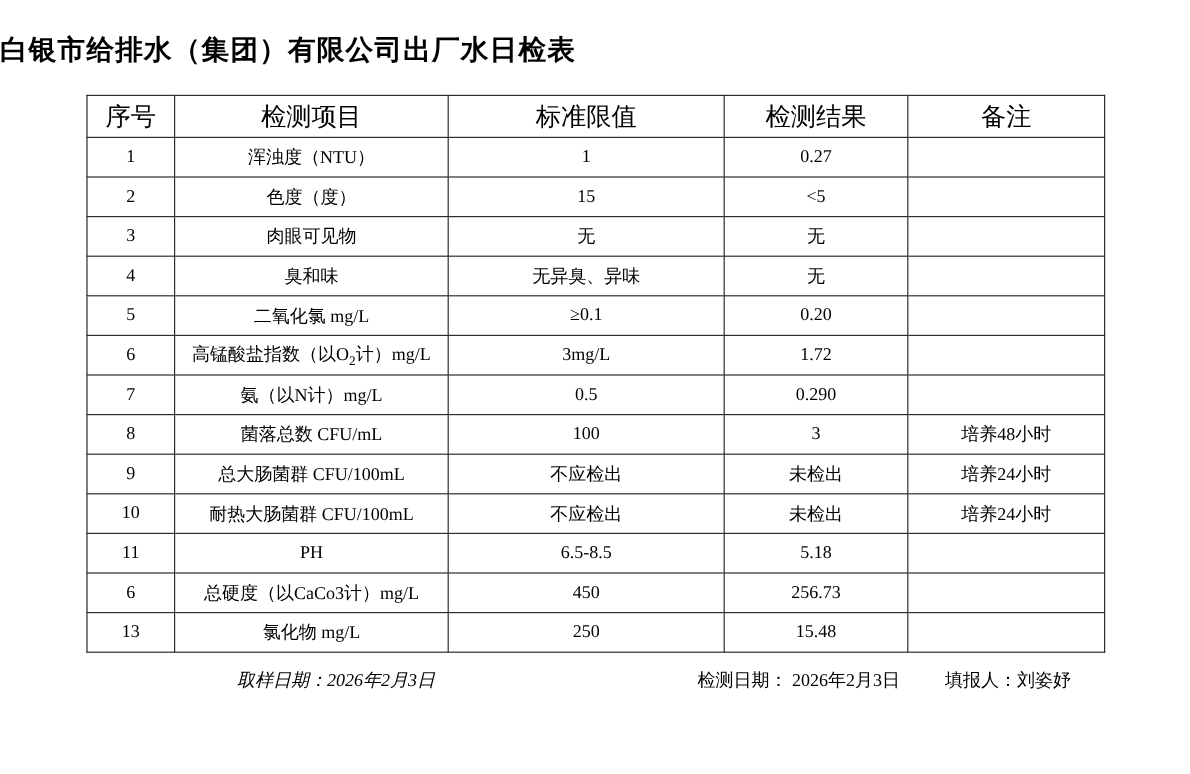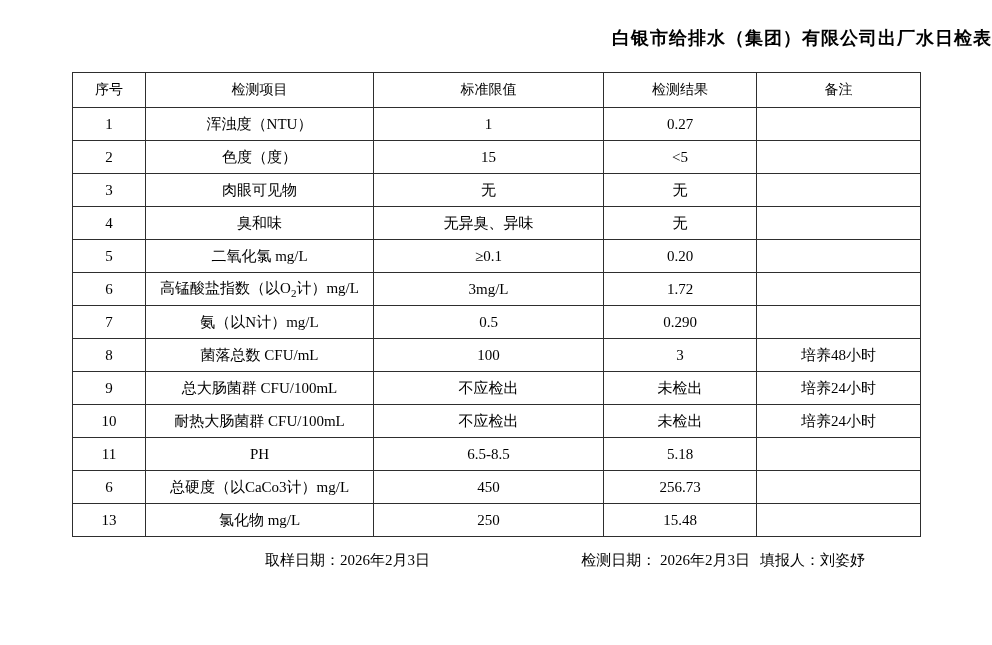--- a/index.html
+++ b/index.html
@@ -14,22 +14,22 @@
     color: #000000;
     overflow: hidden;
   }
   .page {
     position: relative;
     width: 992px;
     height: 645px;
     box-sizing: border-box;
   }
   .title {
-    text-align: right;
-    font-size: 18px;
+    text-align: left;
+    font-size: 23px;
     font-weight: bold;
     letter-spacing: 1px;
     margin-top: 26px;
     margin-bottom: 0;
     font-family: "Liberation Serif", "DejaVu Serif", serif;
   }
   .table-wrap {
     margin-top: 22px;
     padding-left: 72px;
     padding-right: 72px;
@@ -45,43 +45,43 @@
     height: 32px;
     font-size: 15px;
     font-weight: normal;
     text-align: center;
     vertical-align: middle;
     padding: 0 2px;
     font-family: "Liberation Serif", "DejaVu Serif", serif;
   }
   table.report thead td {
     height: 34px;
-    font-size: 14px;
+    font-size: 21px;
   }
   col.c0 { width: 73px; }
   col.c1 { width: 228px; }
   col.c2 { width: 230px; }
   col.c3 { width: 153px; }
   col.c4 { width: 164px; }
 
   .sub {
     font-size: 11px;
     vertical-align: sub;
   }
   .footer {
     margin-top: 14px;
     padding-left: 72px;
     padding-right: 72px;
     display: flex;
     font-size: 15px;
     box-sizing: border-box;
   }
-  .footer .f1 { width: 300px; text-align: right; padding-left: 58px; }
+  .footer .f1 { width: 300px; text-align: center; padding-left: 58px; font-style: italic; }
   .footer .f2 { width: 300px; text-align: right; padding-left: 20px;}
-  .footer .f3 { flex: 1; text-align: left; padding-left: 10px;}
+  .footer .f3 { flex: 1; text-align: center; padding-left: 10px;}
 </style>
 </head>
 <body>
 
 <div class="page">
 
   <div class="title">白银市给排水（集团）有限公司出厂水日检表</div>
 
   <div class="table-wrap">
     <table class="report">

